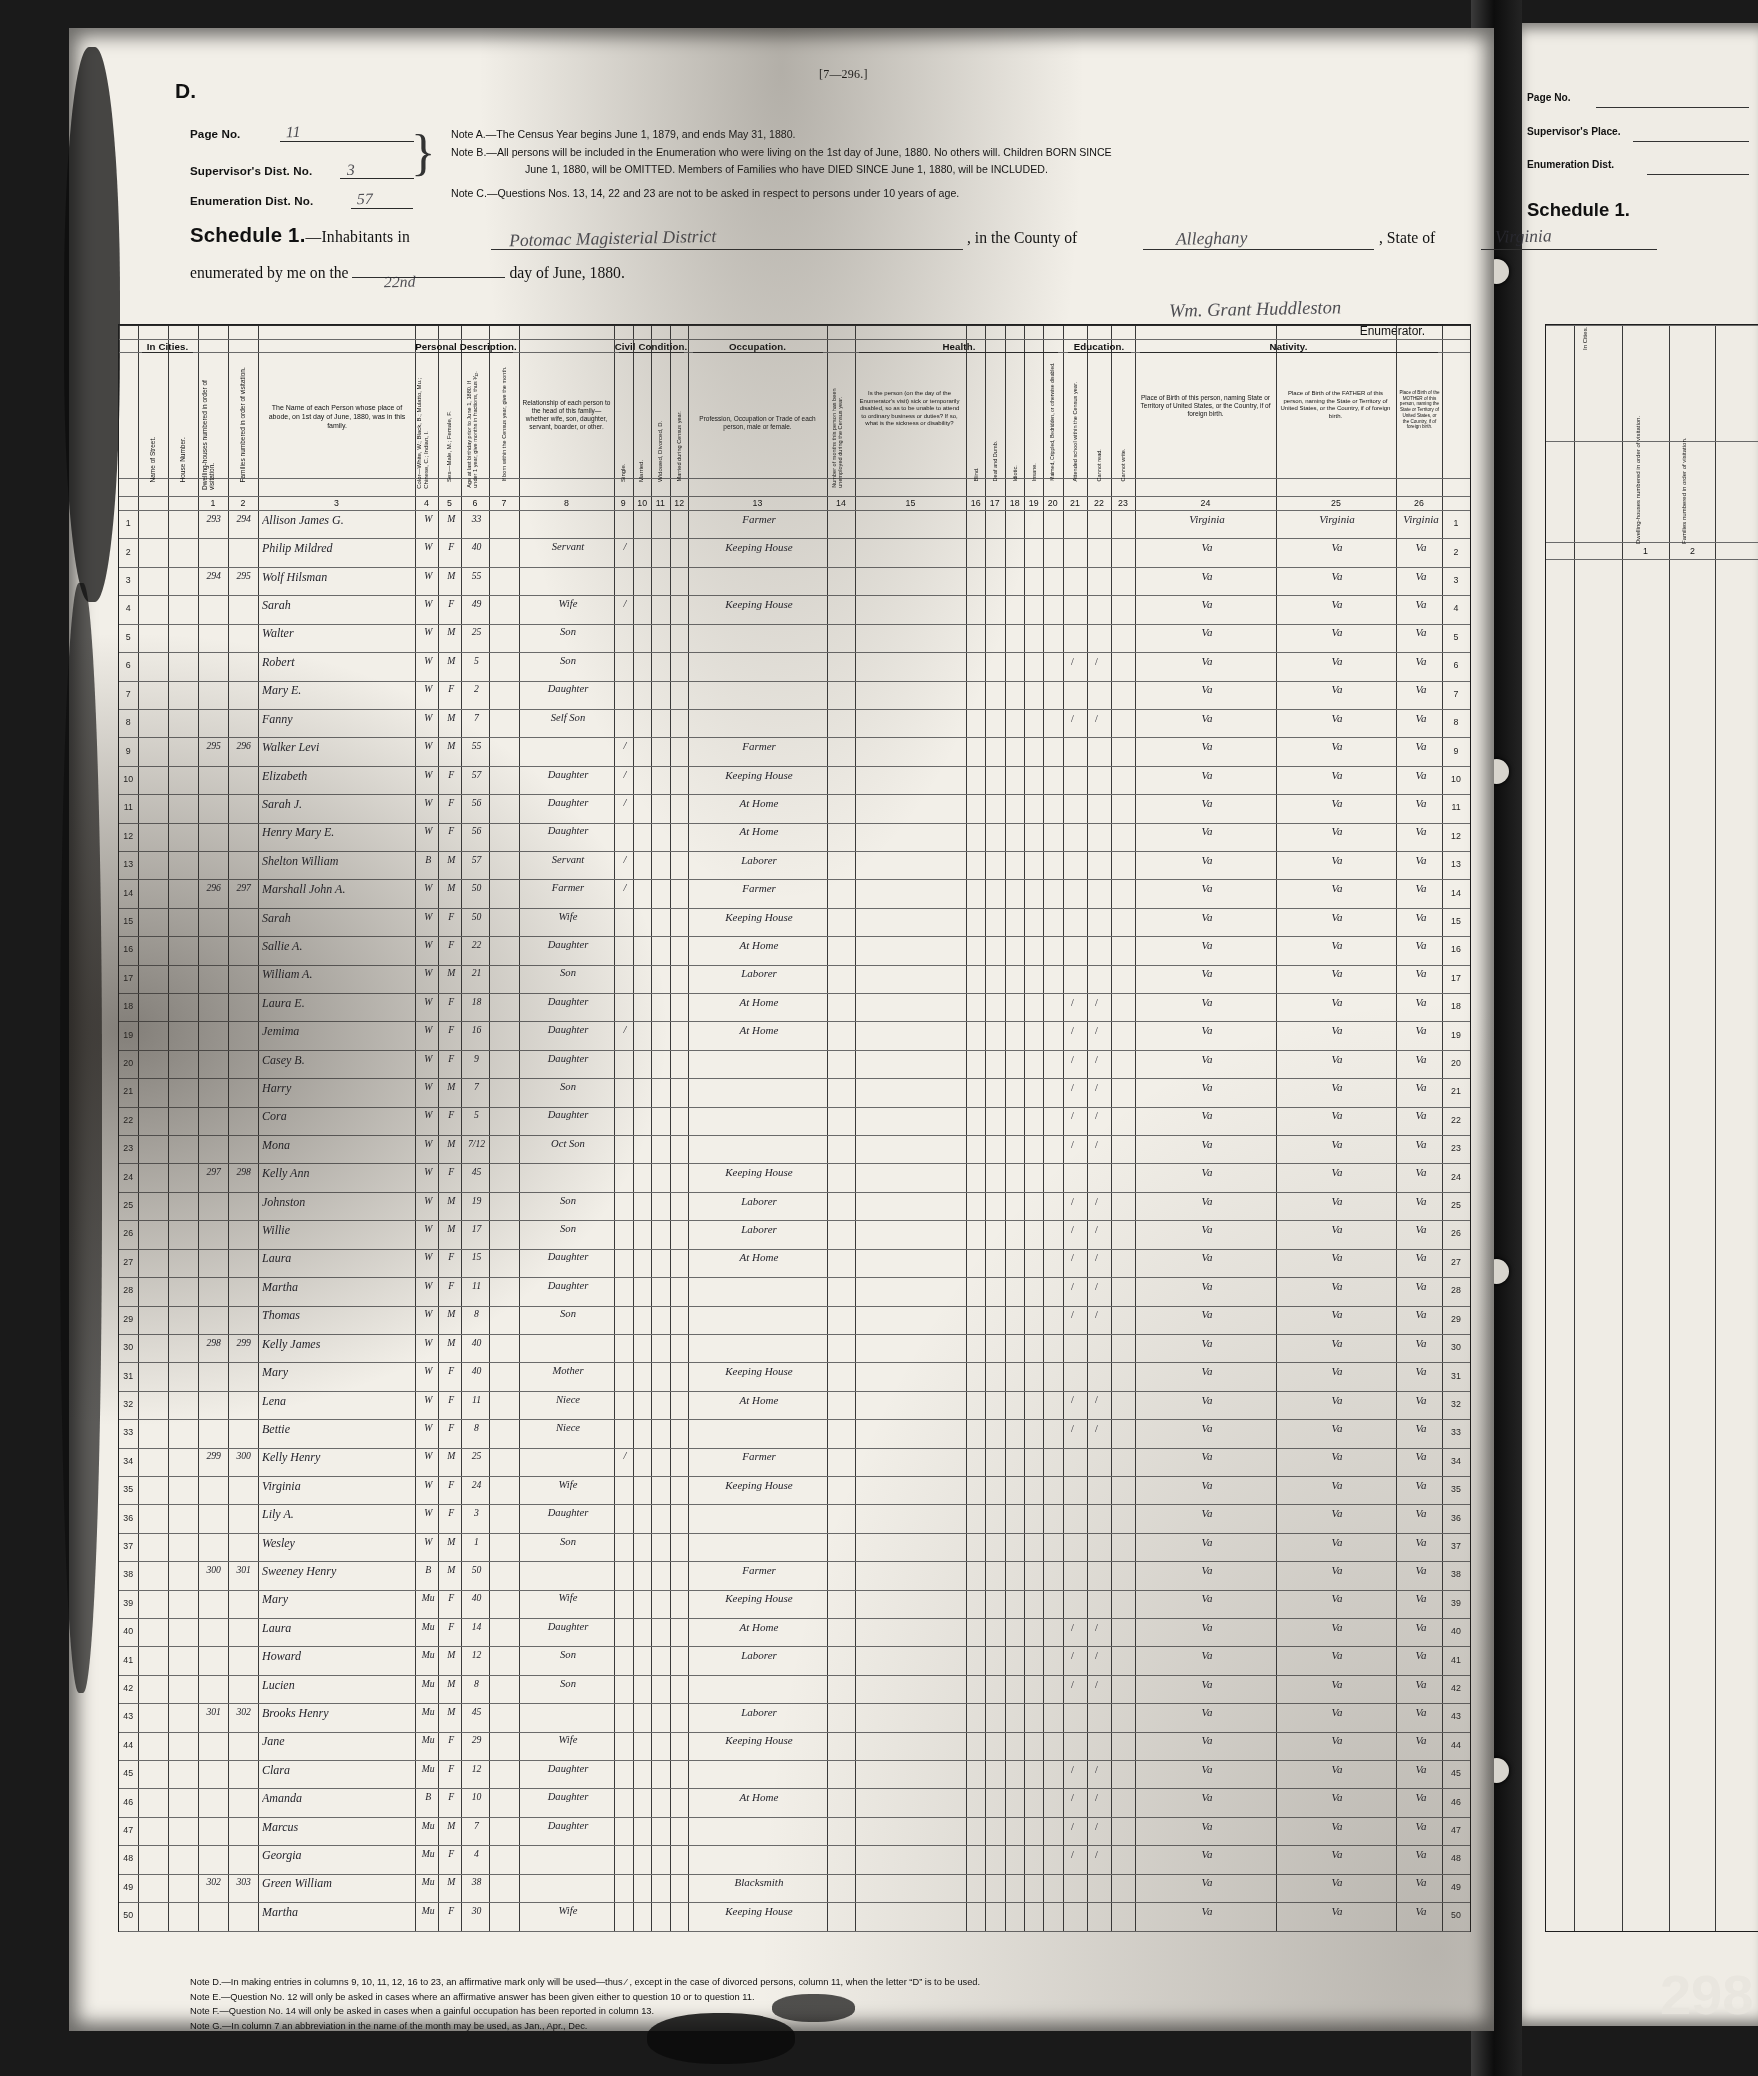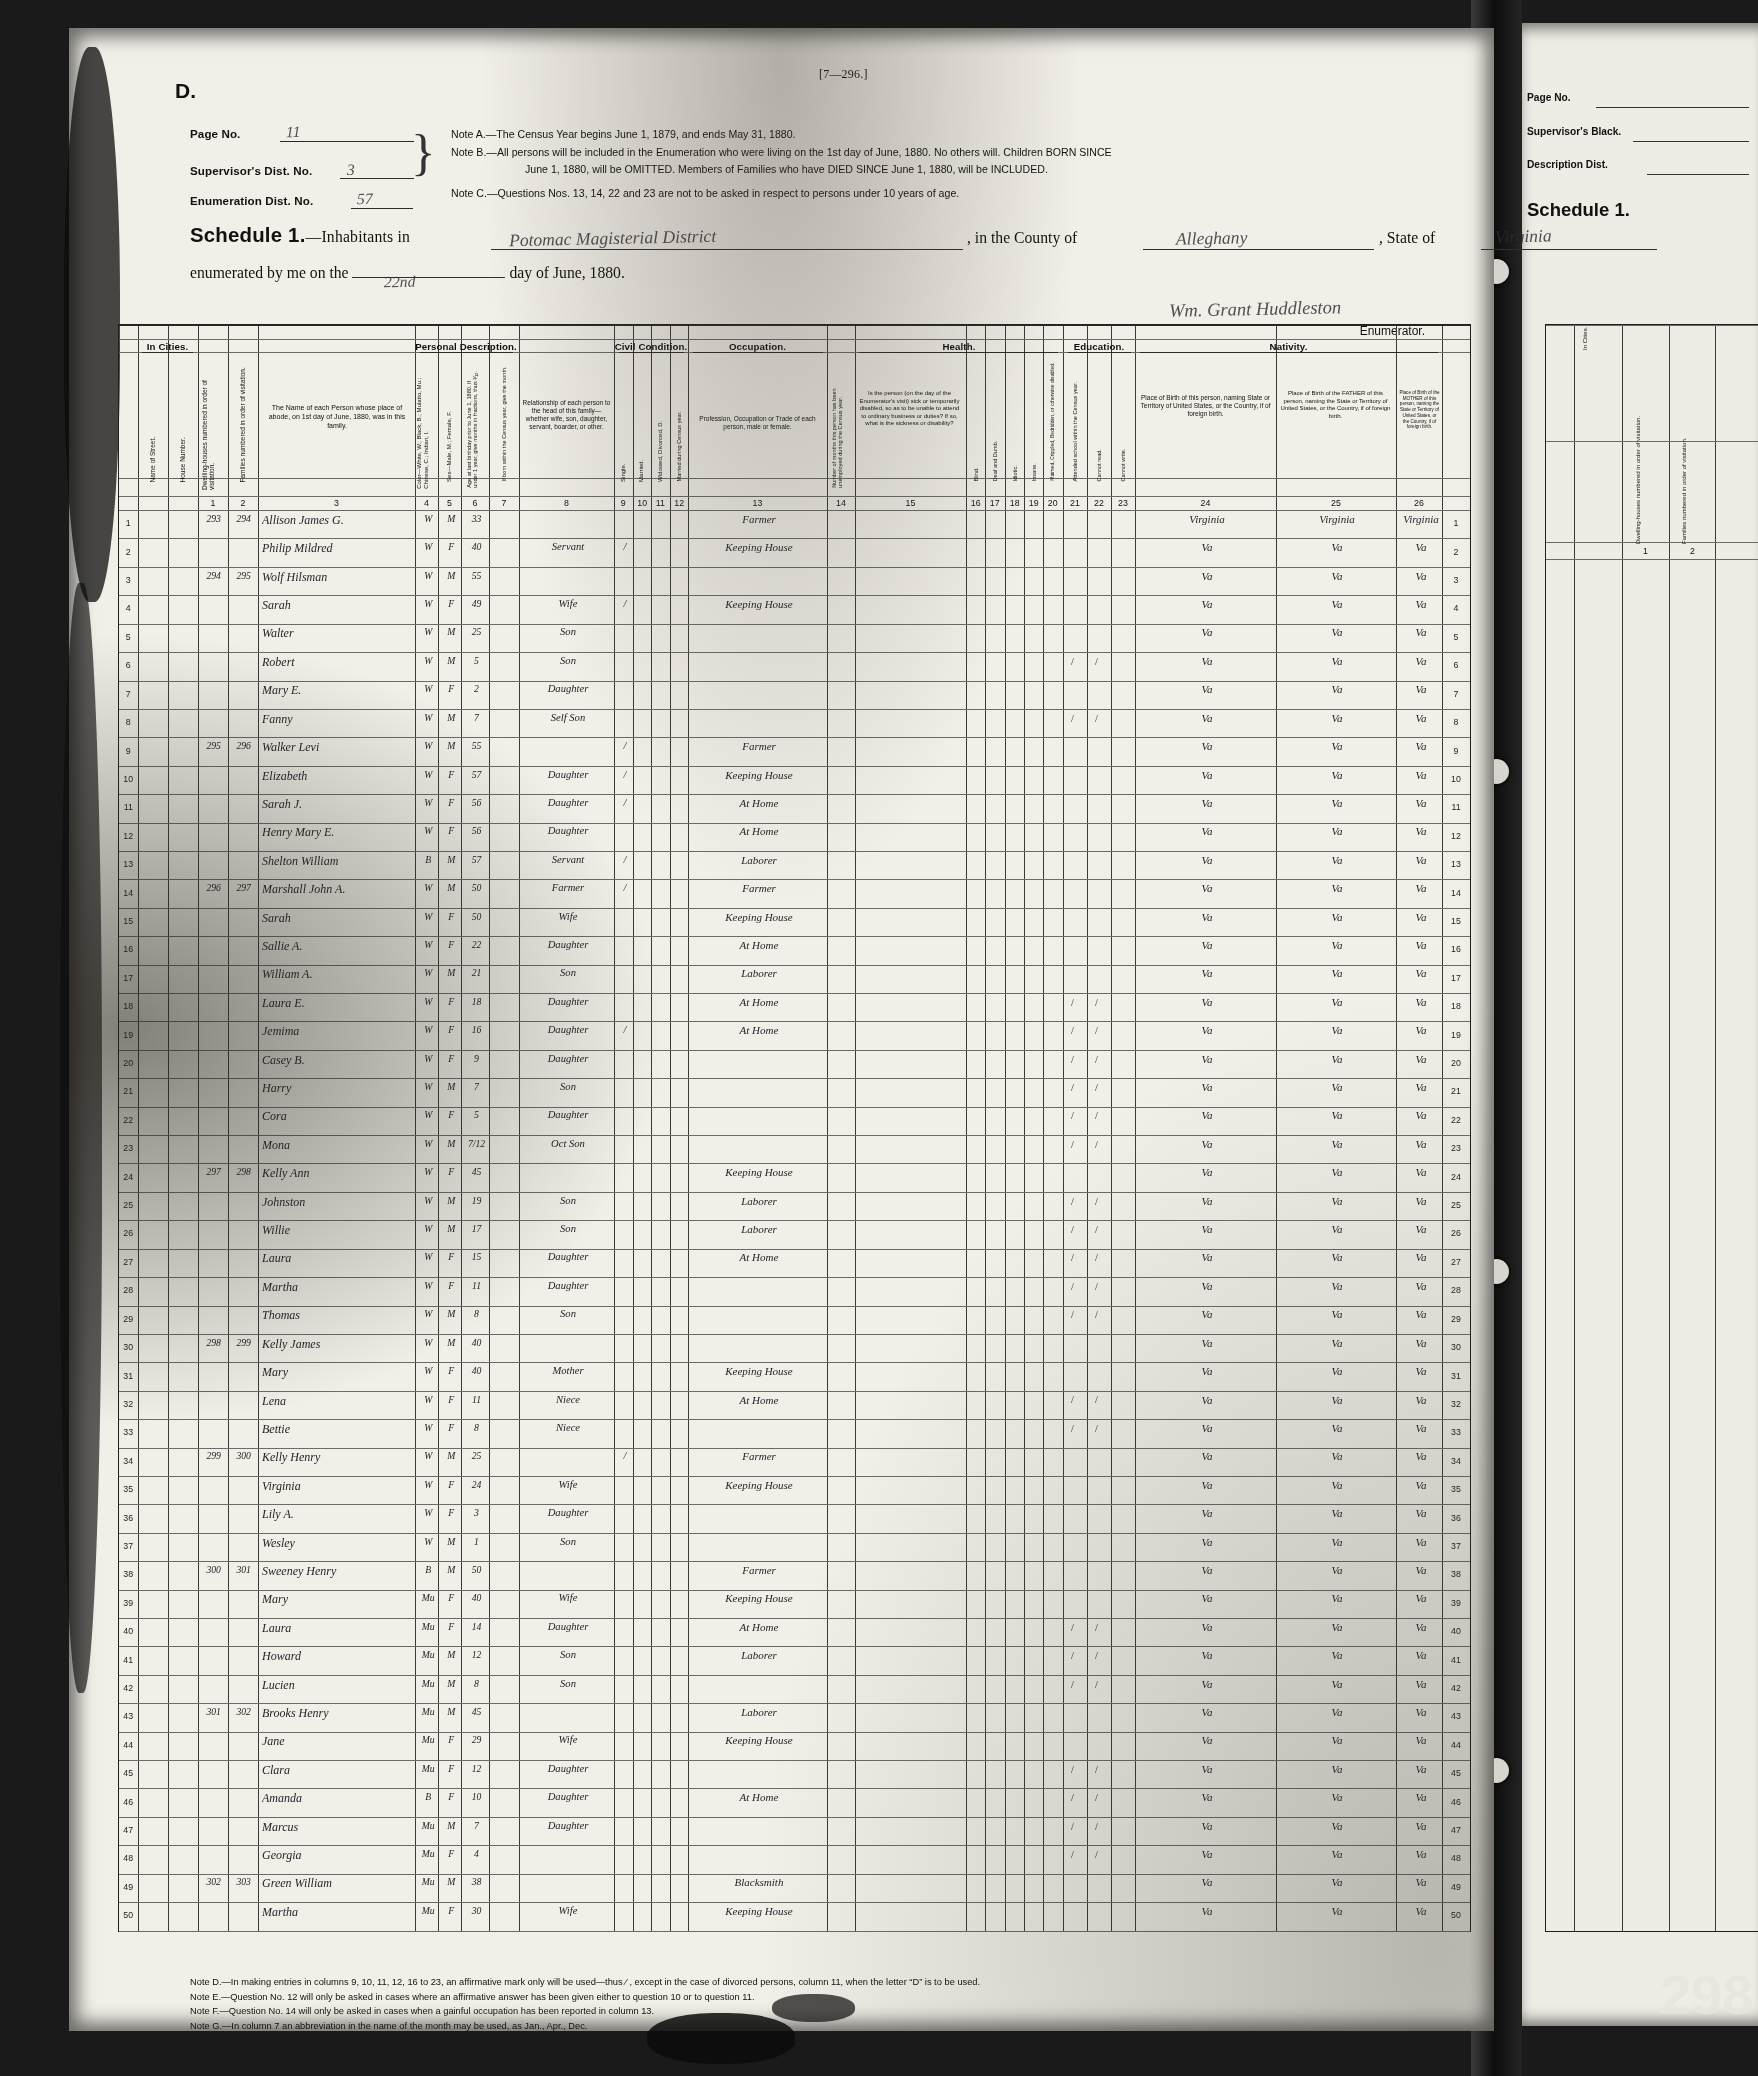--- a/index.html
+++ b/index.html
@@ -93,23 +93,23 @@
   #bignum{position:absolute;right:4.6px;top:1962px;font-size:56px;color:#e8e5de;font-family:"Liberation Sans",sans-serif;font-weight:bold;opacity:.85;}
 </style>
 </head>
 <body>
 
 <div id="scan">
 
   <div id="sheet2">
     <div class="r-lbl" style="left:14px;top:69px;">Page No.</div>
     <div class="r-line" style="left:83px;top:84px;width:153px;"></div>
-    <div class="r-lbl" style="left:14px;top:103px;">Supervisor's Black.</div>
+    <div class="r-lbl" style="left:14px;top:103px;">Supervisor's Place.</div>
     <div class="r-line" style="left:120px;top:118px;width:116px;"></div>
-    <div class="r-lbl" style="left:14px;top:136px;">Description Dist.</div>
+    <div class="r-lbl" style="left:14px;top:136px;">Enumeration Dist.</div>
     <div class="r-line" style="left:134px;top:151px;width:102px;"></div>
     <div class="r-lbl" style="left:14px;top:176px;font-size:18.5px;">Schedule 1.</div>
   </div>
   <div id="r-tbl">
     <div class="r-v" style="left:28px;"></div>
     <div class="r-v" style="left:76px;"></div>
     <div class="r-v" style="left:123px;"></div>
     <div class="r-v" style="left:169px;"></div>
     <div class="r-h" style="top:0;"></div>
     <div class="r-h" style="top:116px;"></div>

